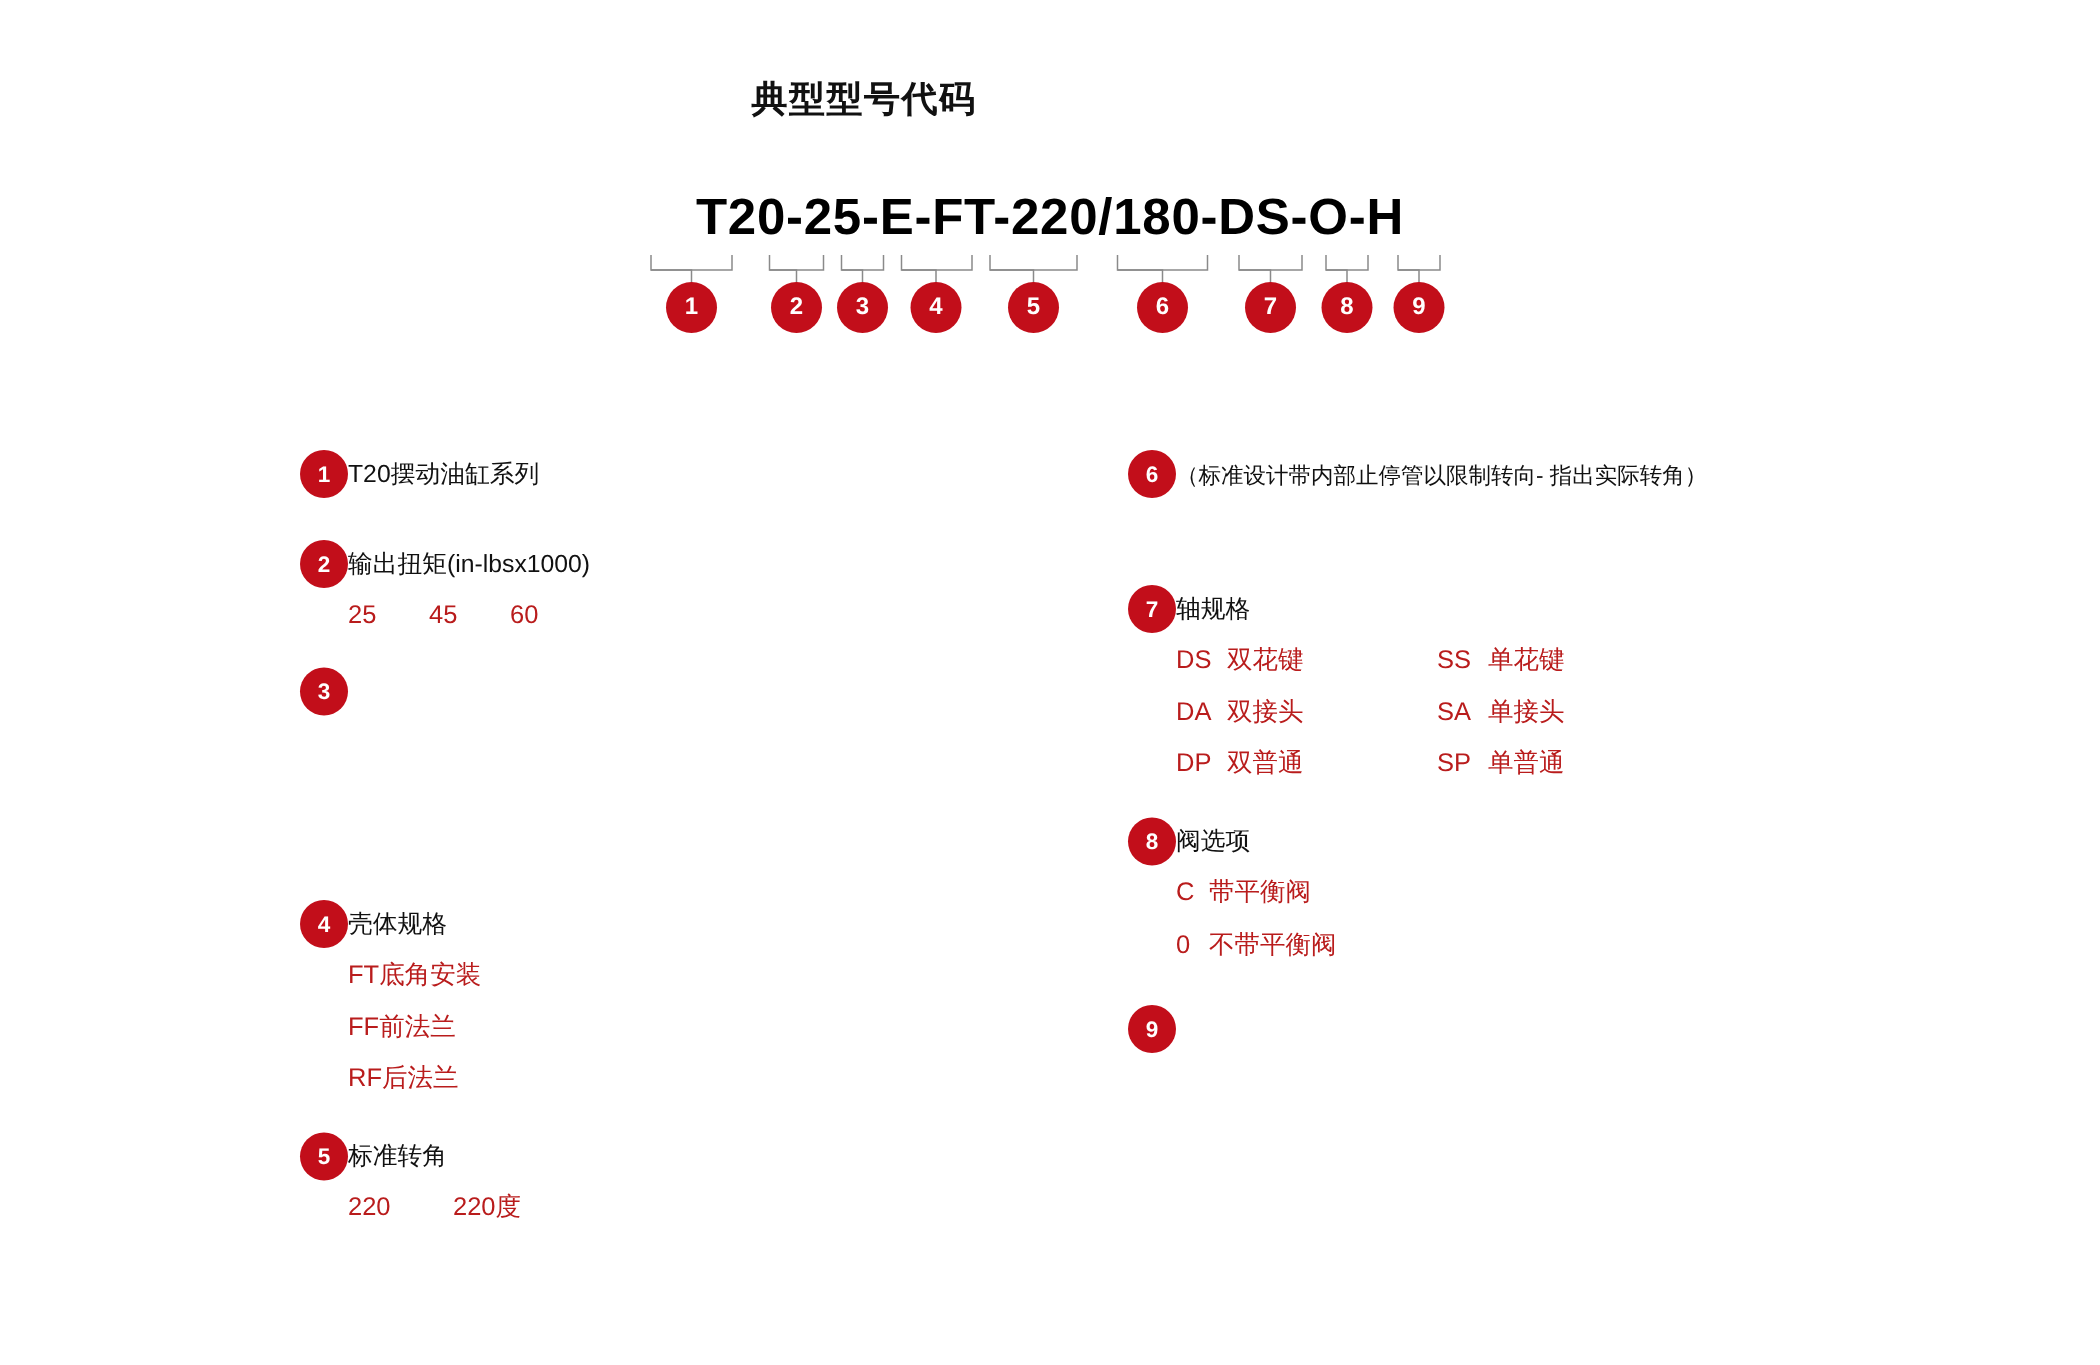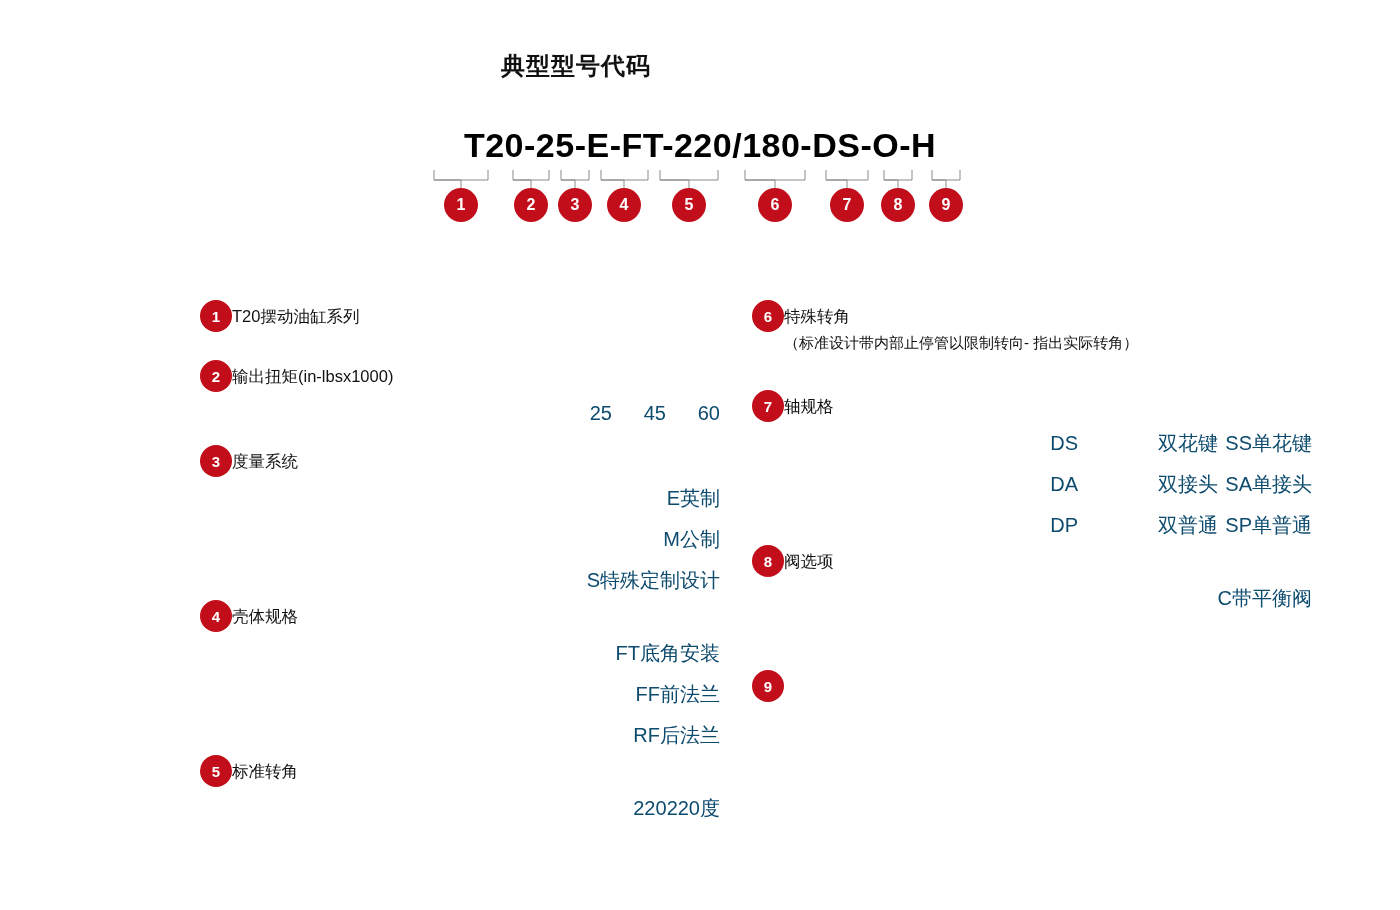--- a/index.html
+++ b/index.html
@@ -122,25 +122,24 @@
     font-size: 15px;
     color: #111111;
     line-height: 1.9;
     white-space: nowrap;
   }
 
   .sub-list {
     margin-top: 4px;
   }
   .sub-row {
-    font-size: 20px;
-    color: #0c4a6e;
+    font-size: 17px;
+    color: #b91c1c;
     line-height: 2.05;
     white-space: nowrap;
-    text-align: right;
   }
   .sub-row .code {
     display: inline-block;
     min-width: 34px;
   }
   .sub-row .code-wide {
     display: inline-block;
     min-width: 54px;
   }
   .sub-row .desc {
@@ -222,34 +221,20 @@
       <div class="sub-list">
         <div class="sub-row">
           <span class="code-wide">25</span><span class="code-wide">45</span><span class="code-wide">60</span>
         </div>
       </div>
     </div>
   </div>
 
   <div class="entry" style="height:155px">
     <div class="badge-inline">3</div>
-    <div class="entry-body">
-      <div class="entry-title">度量系统</div>
-      <div class="sub-list">
-        <div class="sub-row">
-          <span class="code-wide">E</span><span class="desc">英制</span>
-        </div>
-        <div class="sub-row">
-          <span class="code-wide">M</span><span class="desc">公制</span>
-        </div>
-        <div class="sub-row">
-          <span class="code-wide">S</span><span class="desc">特殊定制设计</span>
-        </div>
-      </div>
-    </div>
   </div>
 
   <div class="entry" style="height:155px">
     <div class="badge-inline">4</div>
     <div class="entry-body">
       <div class="entry-title">壳体规格</div>
       <div class="sub-list">
         <div class="sub-row">
           <span class="plain">FT底角安装</span>
         </div>
@@ -275,21 +260,20 @@
     </div>
   </div>
 
 </div>
 
 <div class="col col-right">
 
   <div class="entry" style="height:90px">
     <div class="badge-inline">6</div>
     <div class="entry-body">
-      <div class="entry-title">特殊转角</div>
       <div class="entry-note">（标准设计带内部止停管以限制转向- 指出实际转角）</div>
     </div>
   </div>
 
   <div class="entry" style="height:155px">
     <div class="badge-inline">7</div>
     <div class="entry-body">
       <div class="entry-title">轴规格</div>
       <div class="sub-list">
         <div class="sub-row">
@@ -306,20 +290,23 @@
   </div>
 
   <div class="entry" style="height:125px">
     <div class="badge-inline">8</div>
     <div class="entry-body">
       <div class="entry-title">阀选项</div>
       <div class="sub-list">
         <div class="sub-row">
           <span class="code" style="min-width:22px">C</span><span class="desc">带平衡阀</span>
         </div>
+        <div class="sub-row">
+          <span class="code" style="min-width:22px">0</span><span class="desc">不带平衡阀</span>
+        </div>
       </div>
     </div>
   </div>
 
   <div class="entry" style="height:120px">
     <div class="badge-inline">9</div>
   </div>
 
 </div>
 

